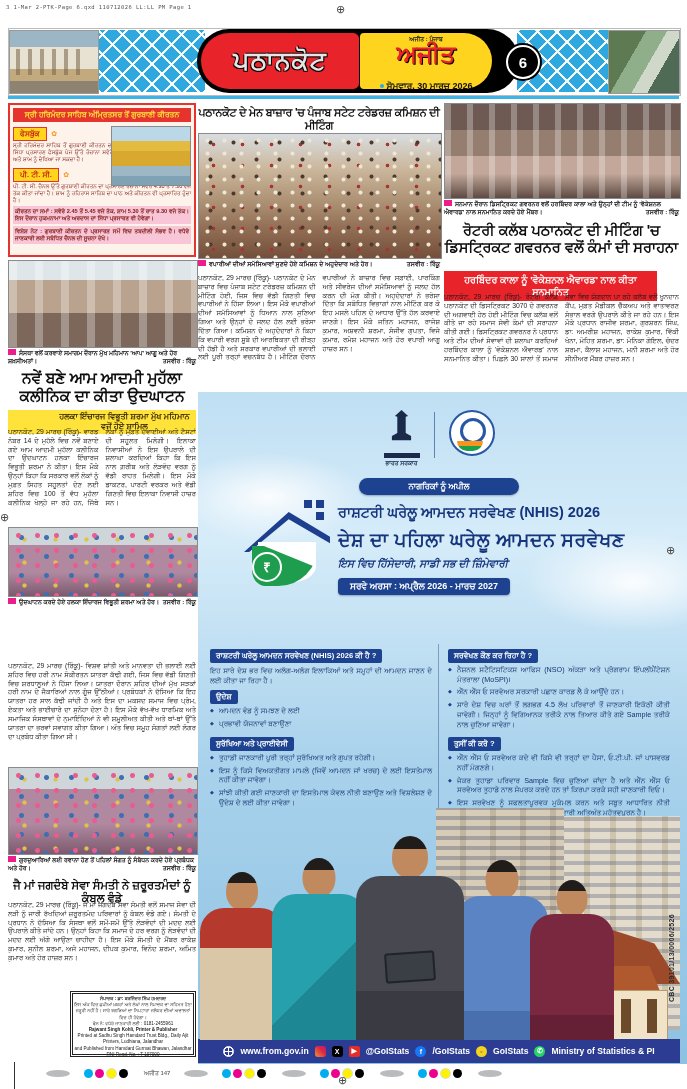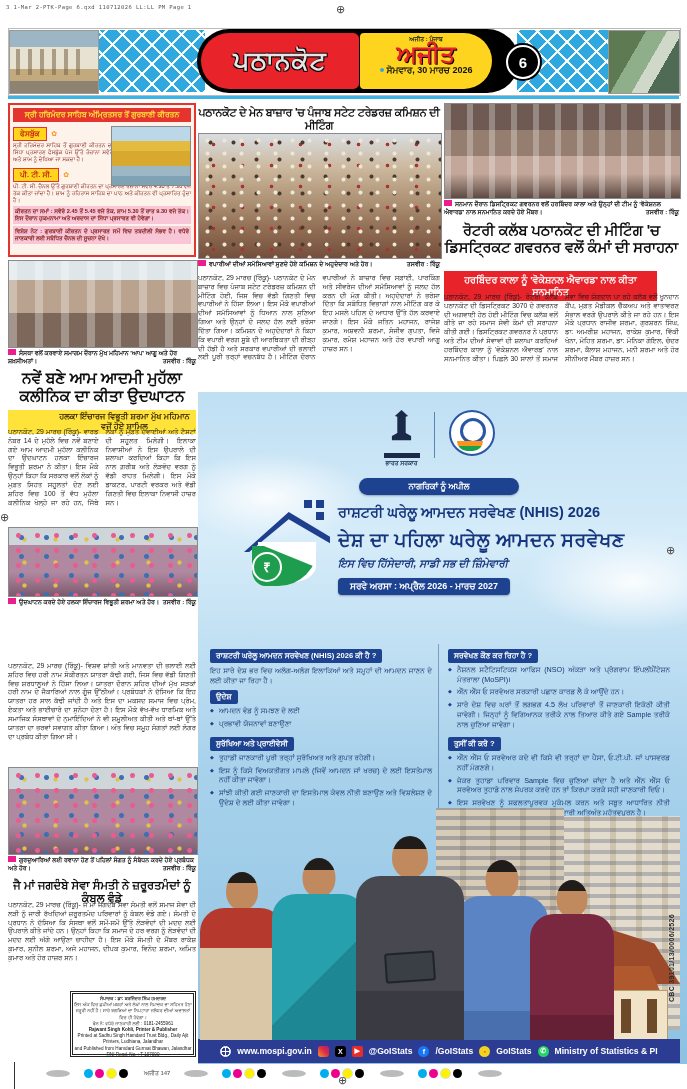--- a/index.html
+++ b/index.html
@@ -16,21 +16,21 @@
   .mp-right{right:0;top:1px;width:70px;height:62px;background:linear-gradient(120deg,#5d7a52 0 35%,#8fae8a 35% 55%,#cfd8c9 55% 70%,#4f6b55 70%);}
   .band{top:1px;height:62px;background:#2fa8e0;background-image:repeating-linear-gradient(45deg,rgba(255,255,255,.95) 0 2px,transparent 2px 14px),repeating-linear-gradient(-45deg,rgba(255,255,255,.95) 0 2px,transparent 2px 14px);}
   .band.b1{left:90px;width:106px;}
   .band.b2{left:508px;width:100px;}
   .oval{left:188px;top:0;width:322px;height:64px;background:#000;border-radius:34px;}
   .oval-red{position:absolute;left:4px;top:4px;width:158px;height:56px;background:#e8232a;border-radius:30px 6px 6px 30px;display:flex;align-items:center;justify-content:center;}
   .oval-yel{position:absolute;left:163px;top:4px;width:132px;height:56px;background:#ffd41f;border-radius:4px 28px 28px 4px;text-align:center;}
   .city{font-size:25px;font-weight:bold;color:#e5e5e5;text-shadow:1px 1px 0 #000,-1px 1px 0 #000,1px -1px 0 #000;letter-spacing:1px;}
   .edlab{font-size:6px;color:#111;font-weight:bold;margin-top:3px;}
   .paper{font-size:24px;font-weight:bold;color:#e8232a;line-height:.9;text-shadow:1px 1px 0 #000;}
-  .mdate{font-size:9px;font-weight:bold;color:#111;margin-top:0;}
+  .mdate{font-size:9px;font-weight:bold;color:#111;margin-top:16px;}
   .mdate::before{content:"";display:inline-block;width:4px;height:4px;border-radius:50%;background:#2fa8e0;margin-right:3px;vertical-align:middle;}
   .pg6{left:497px;top:16px;width:30px;height:30px;background:#000;border-radius:50%;color:#fff;font-weight:bold;font-size:15px;display:flex;align-items:center;justify-content:center;border:2px solid #fff;box-shadow:0 0 0 2px #000;}
   .cyanrule{left:8px;top:96px;width:671px;height:3px;background:#3cb4e6;}
 
   
   .hl{font-weight:bold;color:#0d0d0d;text-align:center;line-height:1.15;}
   .body-txt{font-size:6.8px;line-height:1.3;color:#1a1a1a;text-align:justify;}
   .cols2{column-count:2;column-gap:7px;}
   .cap{font-size:6.2px;font-weight:bold;color:#111;line-height:1.25;}
   .cap .cam{display:inline-block;width:8px;height:6px;background:#ec1e8e;margin-right:3px;}
@@ -311,21 +311,21 @@
       <div class="ptorso" style="height:126px;background:linear-gradient(180deg,#7a2740 0 80%,#652036 80%);"></div>
     </div>
   </div>
 
   <div class="abs" style="left:668px;top:1002px;">
     <div class="cbc">CBC 39101/13/0006/2526</div>
   </div>
 
   <div class="abs adfoot">
     <span class="i-globe"></span>
-    <span>www.mospi.gov.in</span>
+    <span>www.from.gov.in</span>
     <span class="ico i-ig"></span>
     <span class="ico i-x">X</span>
     <span class="ico i-yt">▶</span>
     <span>@GoIStats</span>
     <span class="ico i-fb">f</span>
     <span>/GoIStats</span>
     <span class="ico i-koo">◦</span>
     <span>GoIStats</span>
     <span class="ico i-wa">✆</span>
     <span>Ministry of Statistics &amp; PI</span>

